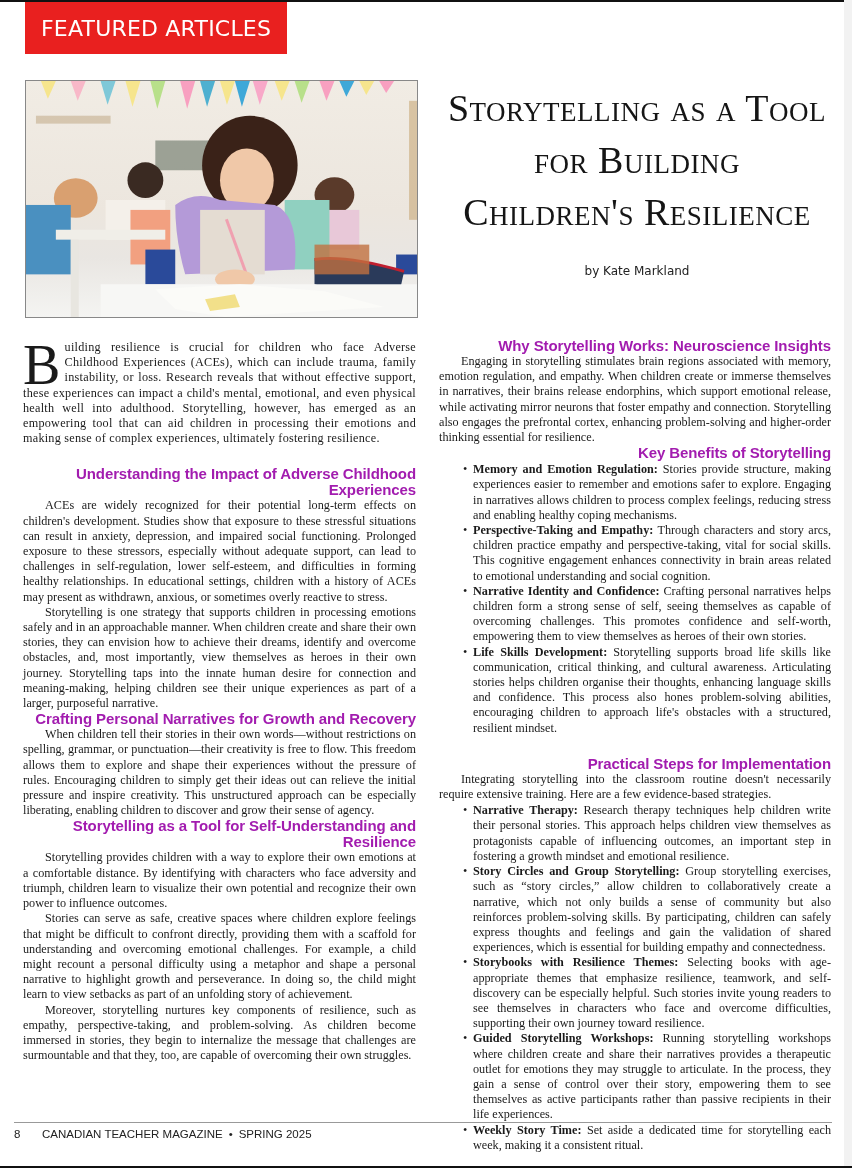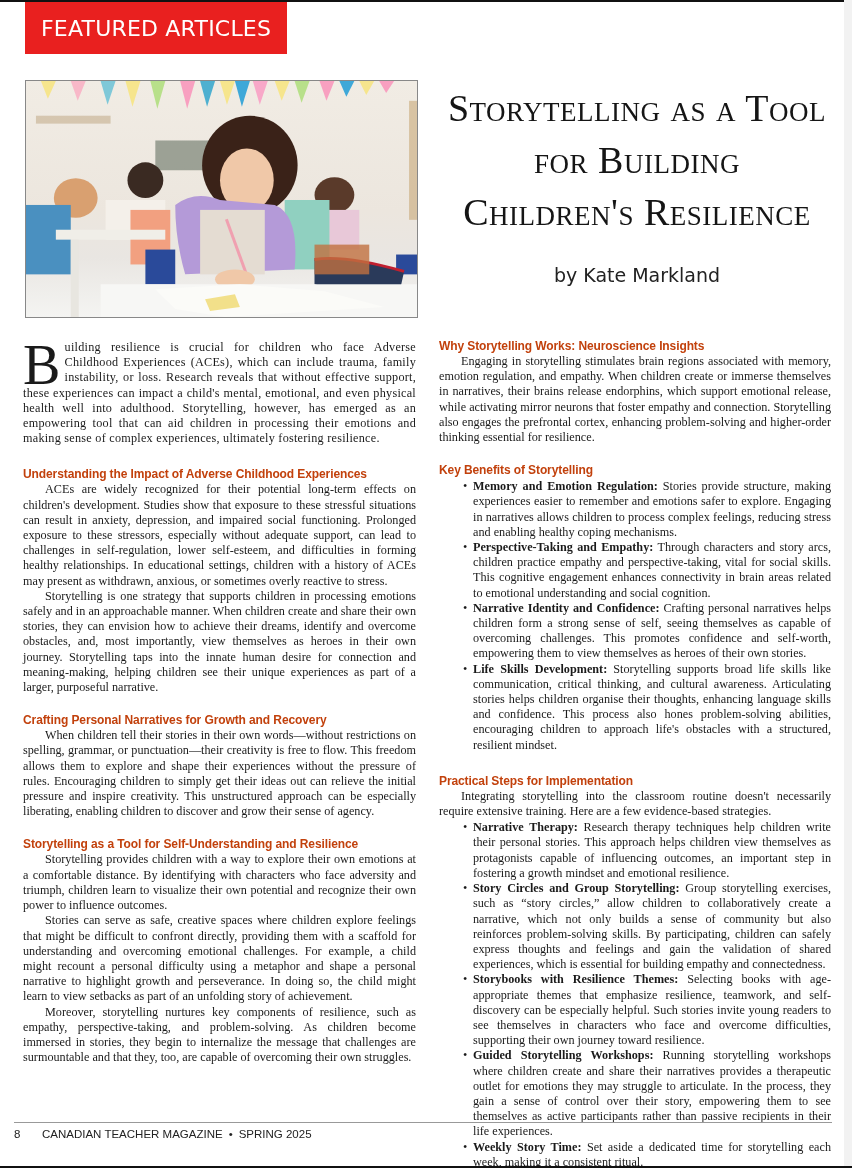--- a/index.html
+++ b/index.html
@@ -24,40 +24,40 @@
     background: linear-gradient(180deg, #f1ece4 0%, #ece6de 55%, #e9e6e2 75%, #f4f4f2 100%);
   }
   .photo svg { display: block; width: 100%; height: 100%; }
 
   .title-block { position: absolute; left: 432px; top: 82px; width: 410px; text-align: center; }
   .title-line {
     font-family: "Liberation Serif", serif; font-variant: small-caps; font-size: 38px;
     line-height: 52px; color: #151515; letter-spacing: 0.5px; white-space: nowrap;
   }
   .byline {
-    margin-top: 26px; font-family: "DejaVu Sans", sans-serif; font-size: 19px; color: #222;
+    margin-top: 26px; font-family: "DejaVu Sans", sans-serif; font-size: 12px; color: #222;
   }
 
   .col { position: absolute; font-size: 12.2px; line-height: 15.2px; text-align: justify; }
   .col-left { left: 23px; top: 340px; width: 393px; }
   .col-right { left: 439px; top: 338px; width: 392px; }
 
   p { margin: 0; }
   .indent { text-indent: 22px; }
   .dropcap {
     float: left; font-size: 56px; line-height: 44px; padding: 3px 4px 0 0; margin-bottom: -2px;
     font-family: "Liberation Serif", serif;
   }
   .intro { letter-spacing: 0.25px; }
 
   h2 {
-    font-family: "Liberation Sans", sans-serif; font-weight: bold; font-size: 12px;
-    margin: 0; line-height: 16px; color: #c2410c; text-align: left; letter-spacing: -0.1px;
-  }
-  .section { margin-top: 17px; }
+    font-family: "Liberation Sans", sans-serif; font-weight: bold; font-size: 15px;
+    margin: 0; line-height: 16px; color: #a21caf; text-align: right; letter-spacing: -0.1px;
+  }
+  .section { margin-top: 0; }
   .section-first { margin-top: 0; }
 
   ul { margin: 1px 0 0 0; padding: 0 0 0 34px; list-style: none; }
   li { position: relative; }
   li::before { content: "\2022"; position: absolute; left: -10px; top: 0; }
   li b { font-weight: bold; }
 
   .footer-rule { position: absolute; left: 14px; top: 1122px; width: 818px; height: 1px; background: #999; }
   .footer {
     position: absolute; left: 14px; top: 1128px; font-family: "Liberation Sans", sans-serif;

